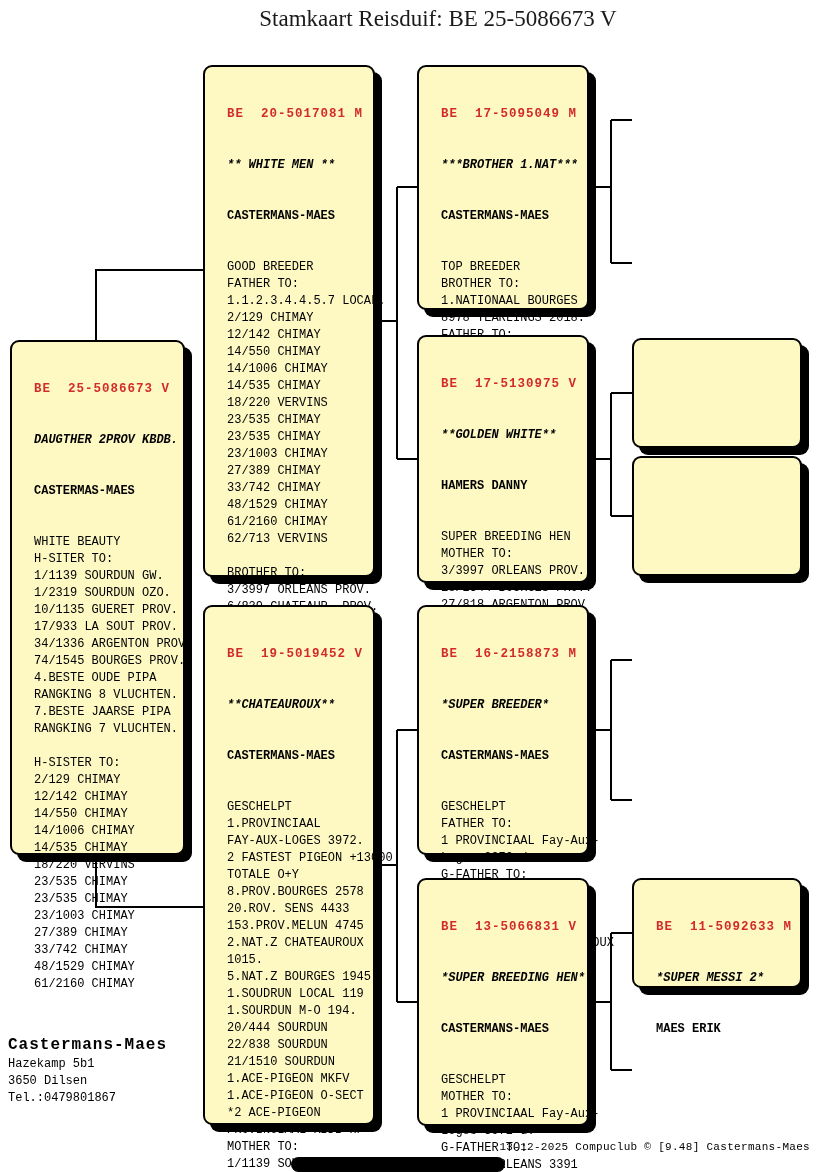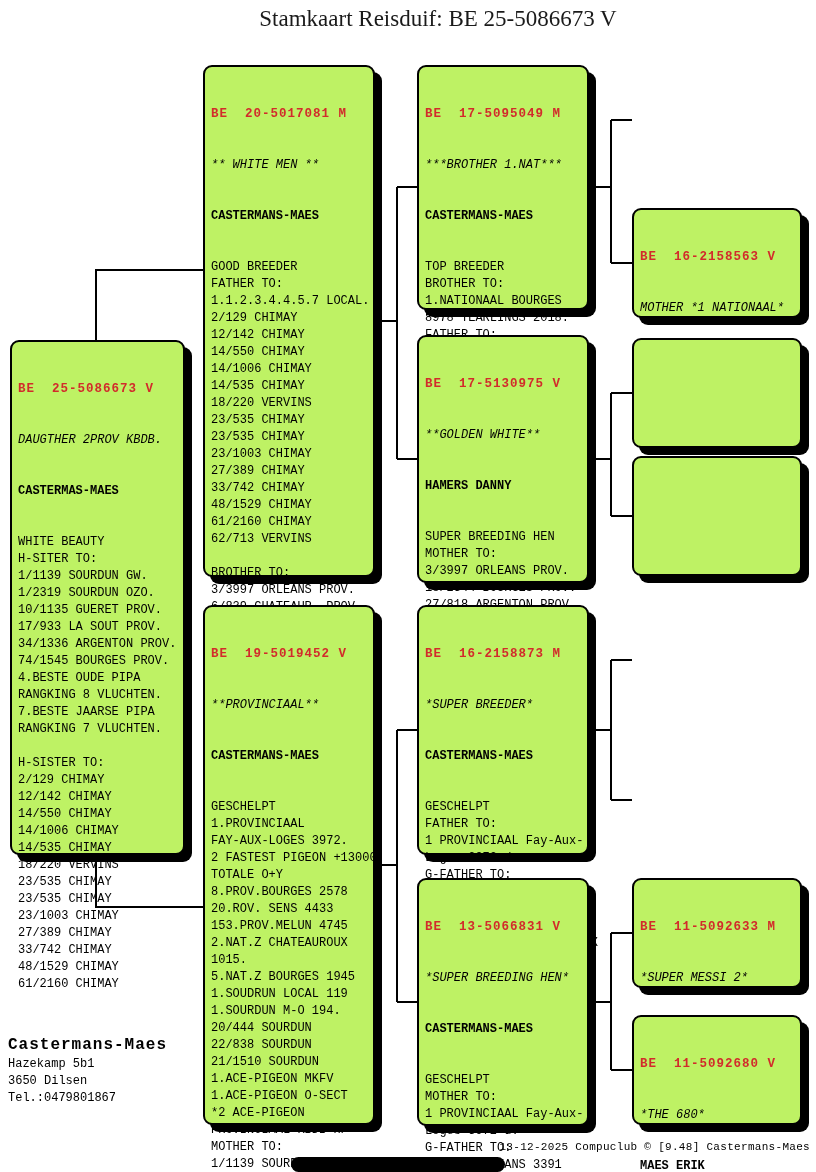--- a/index.html
+++ b/index.html
@@ -1,24 +1,24 @@
 <!DOCTYPE html>
 <html><head>
 <meta charset="utf-8">
 <style>
   html,body{margin:0;padding:0;background:#fff;}
   #page{position:relative;width:816px;height:1172px;background:#ffffff;overflow:hidden;
         font-family:"Liberation Mono",monospace;color:#000;}
   .title{position:absolute;top:6px;left:0;width:100%;text-align:center;
          font-family:Liberation Serif, serif;font-size:23px;color:#1a1a1a;margin-left:30px;}
-  .pbox{position:absolute;box-sizing:border-box;background:#bef264;border:2px solid #000;
-        border-radius:9px;box-shadow:7px 7px 0 0 #000;padding:5px 2px 0 6px;
+  .pbox{position:absolute;box-sizing:border-box;background:#fef9c3;border:2px solid #000;
+        border-radius:9px;box-shadow:7px 7px 0 0 #000;padding:5px 2px 0 22px;
         font-size:12px;line-height:17px;white-space:pre;overflow:visible;}
   .ring{color:#d22b2b;font-weight:bold;font-size:12.5px;letter-spacing:1px;}
-  .pname{font-weight:normal;font-style:italic;}
+  .pname{font-weight:bold;font-style:italic;}
   .loft{font-weight:bold;}
   .pbody{white-space:pre;}
   #connectors{position:absolute;left:0;top:0;pointer-events:none;}
   .owner{position:absolute;left:8px;top:1034px;}
   .owner-name{font-weight:bold;font-size:16px;line-height:22px;letter-spacing:1px;}
   .owner-line{font-size:12px;line-height:17px;}
   .footer{position:absolute;right:6px;top:1141px;font-size:11px;
           letter-spacing:0.3px;}
   .bottom-pill{position:absolute;left:291px;top:1157px;width:214px;height:15px;
                background:#000;border-radius:8px;}
@@ -100,21 +100,21 @@
 6/839 CHATEAUR. PROV.
 15/1221 BOURGES PROV
 18/2344 BOURGES PROV.
 24/1228 BOURGES PROV.
 27/818 ARGENTON PROV.
 27/1079 BOURGES PROV.
 29/691 GUERET PROV.</div>
   </div>
   <div class="pbox" style="left:203px;top:605px;width:172px;height:520px">
     <div class="ring">BE  19-5019452 V</div>
-    <div class="pname">**PROVINCIAAL**</div>
+    <div class="pname">**CHATEAUROUX**</div>
     <div class="loft">CASTERMANS-MAES</div>
     <div class="pbody">GESCHELPT
 1.PROVINCIAAL
 FAY-AUX-LOGES 3972.
 2 FASTEST PIGEON +13000
 TOTALE O+Y
 8.PROV.BOURGES 2578
 20.ROV. SENS 4433
 153.PROV.MELUN 4745
 2.NAT.Z CHATEAUROUX
@@ -196,52 +196,38 @@
 Loges 3972 d.
 G-FATHER TO:
 1.PROV ORLEANS 3391
 2.PROVINCIALE ASDUIF
 KBDB HF 2019.
 1 NATIONAALz CHATEAUROUX
 1015 d.
 2 NATIONAALz</div>
   </div>
 
-  <div class="pbox" style="left:632px;top:208px;width:170px;height:110px">
-    <div class="ring">BE  16-2158563 V</div>
-    <div class="pname">MOTHER *1 NATIONAAL*</div>
-    <div class="loft">CASTERMANS-MAES</div>
-    <div class="pbody">
-TOP BREEDING HEN.
-MOTHER TO A.O:</div>
-  </div>
   <div class="pbox" style="left:632px;top:338px;width:170px;height:110px">
     <div class="ring"></div>
     <div class="pname"></div>
     <div class="loft"></div>
     <div class="pbody"></div>
   </div>
   <div class="pbox" style="left:632px;top:456px;width:170px;height:120px">
     <div class="ring"></div>
     <div class="pname"></div>
     <div class="loft"></div>
     <div class="pbody"></div>
   </div>
   <div class="pbox" style="left:632px;top:878px;width:170px;height:110px">
     <div class="ring">BE  11-5092633 M</div>
     <div class="pname">*SUPER MESSI 2*</div>
     <div class="loft">MAES ERIK</div>
     <div class="pbody"></div>
   </div>
-  <div class="pbox" style="left:632px;top:1015px;width:170px;height:110px">
-    <div class="ring">BE  11-5092680 V</div>
-    <div class="pname">*THE 680*</div>
-    <div class="loft">MAES ERIK</div>
-    
-  </div>
 
   <div class="owner">
     <div class="owner-name">Castermans-Maes</div>
     <div class="owner-line">Hazekamp 5b1</div>
     <div class="owner-line">3650  Dilsen</div>
     <div class="owner-line">Tel.:0479801867</div>
   </div>
 
   <div class="footer">13-12-2025   Compuclub © [9.48]  Castermans-Maes</div>
 

